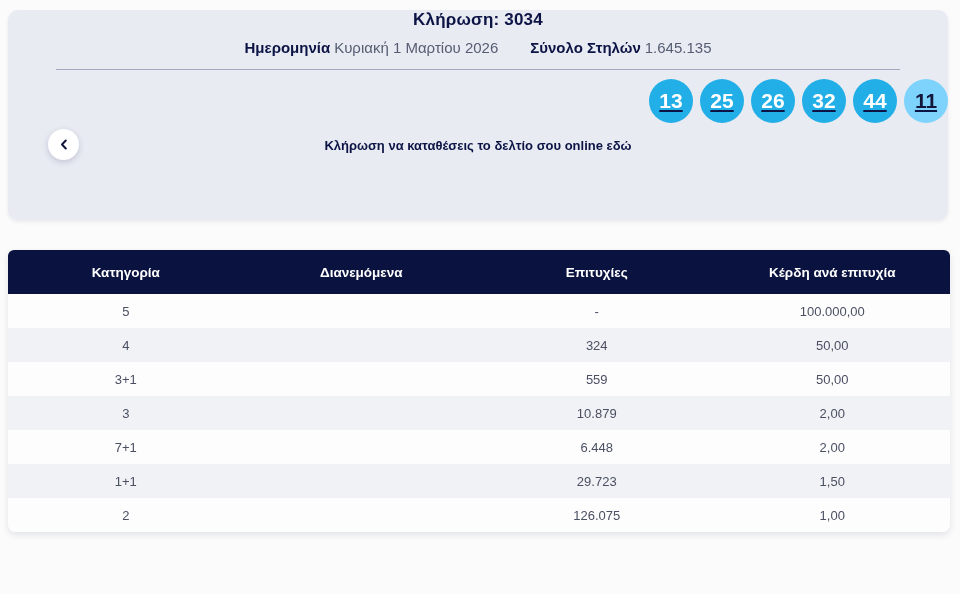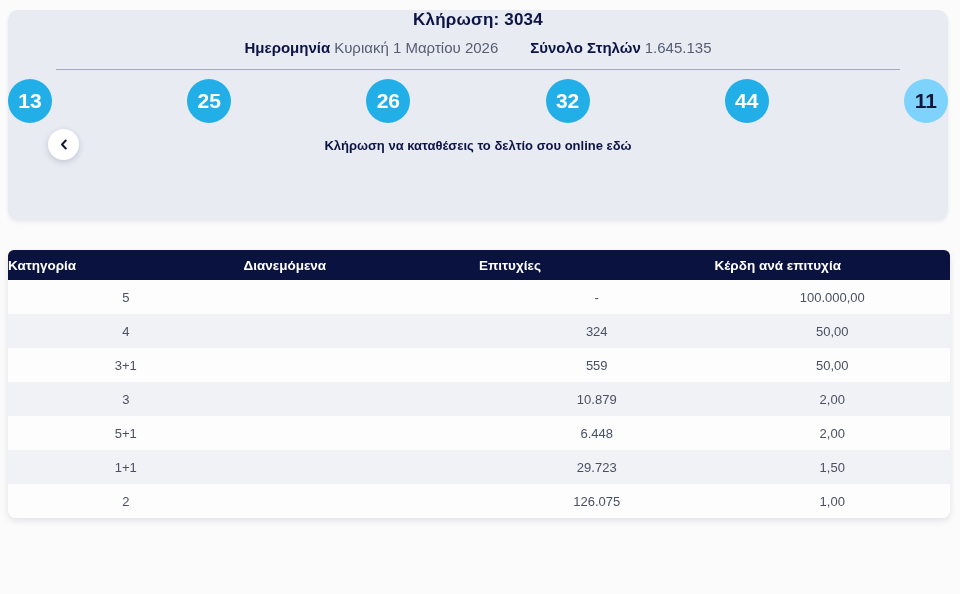--- a/index.html
+++ b/index.html
@@ -46,22 +46,23 @@
   }
   .results-title {
     margin-top: 14px;
     font-size: 16px;
     font-weight: bold;
     color: #0c1445;
   }
   .numbers-row {
     margin-top: 9px;
     display: flex;
-    justify-content: space-between;
+    justify-content: flex-end;
     gap: 7px;
+    text-decoration: underline;
   }
   .ball {
     width: 44px;
     height: 44px;
     border-radius: 50%;
     display: flex;
     align-items: center;
     justify-content: center;
     font-size: 21px;
     font-weight: bold;
@@ -105,22 +106,22 @@
   table.prize-table {
     width: 100%;
     border-collapse: collapse;
     table-layout: fixed;
   }
   .prize-table thead th {
     background: #0a1340;
     color: #ffffff;
     font-size: 13.5px;
     font-weight: bold;
-    height: 30px;
-    text-align: left;
+    height: 44px;
+    text-align: center;
     vertical-align: middle;
     width: 25%;
   }
   .prize-table tbody td {
     height: 34px;
     text-align: center;
     vertical-align: middle;
     font-size: 13px;
     color: #4a5062;
   }
@@ -195,21 +196,21 @@
           <td>559</td>
           <td>50,00</td>
         </tr>
         <tr>
           <td>3</td>
           <td></td>
           <td>10.879</td>
           <td>2,00</td>
         </tr>
         <tr>
-          <td>5+1</td>
+          <td>7+1</td>
           <td></td>
           <td>6.448</td>
           <td>2,00</td>
         </tr>
         <tr>
           <td>1+1</td>
           <td></td>
           <td>29.723</td>
           <td>1,50</td>
         </tr>

